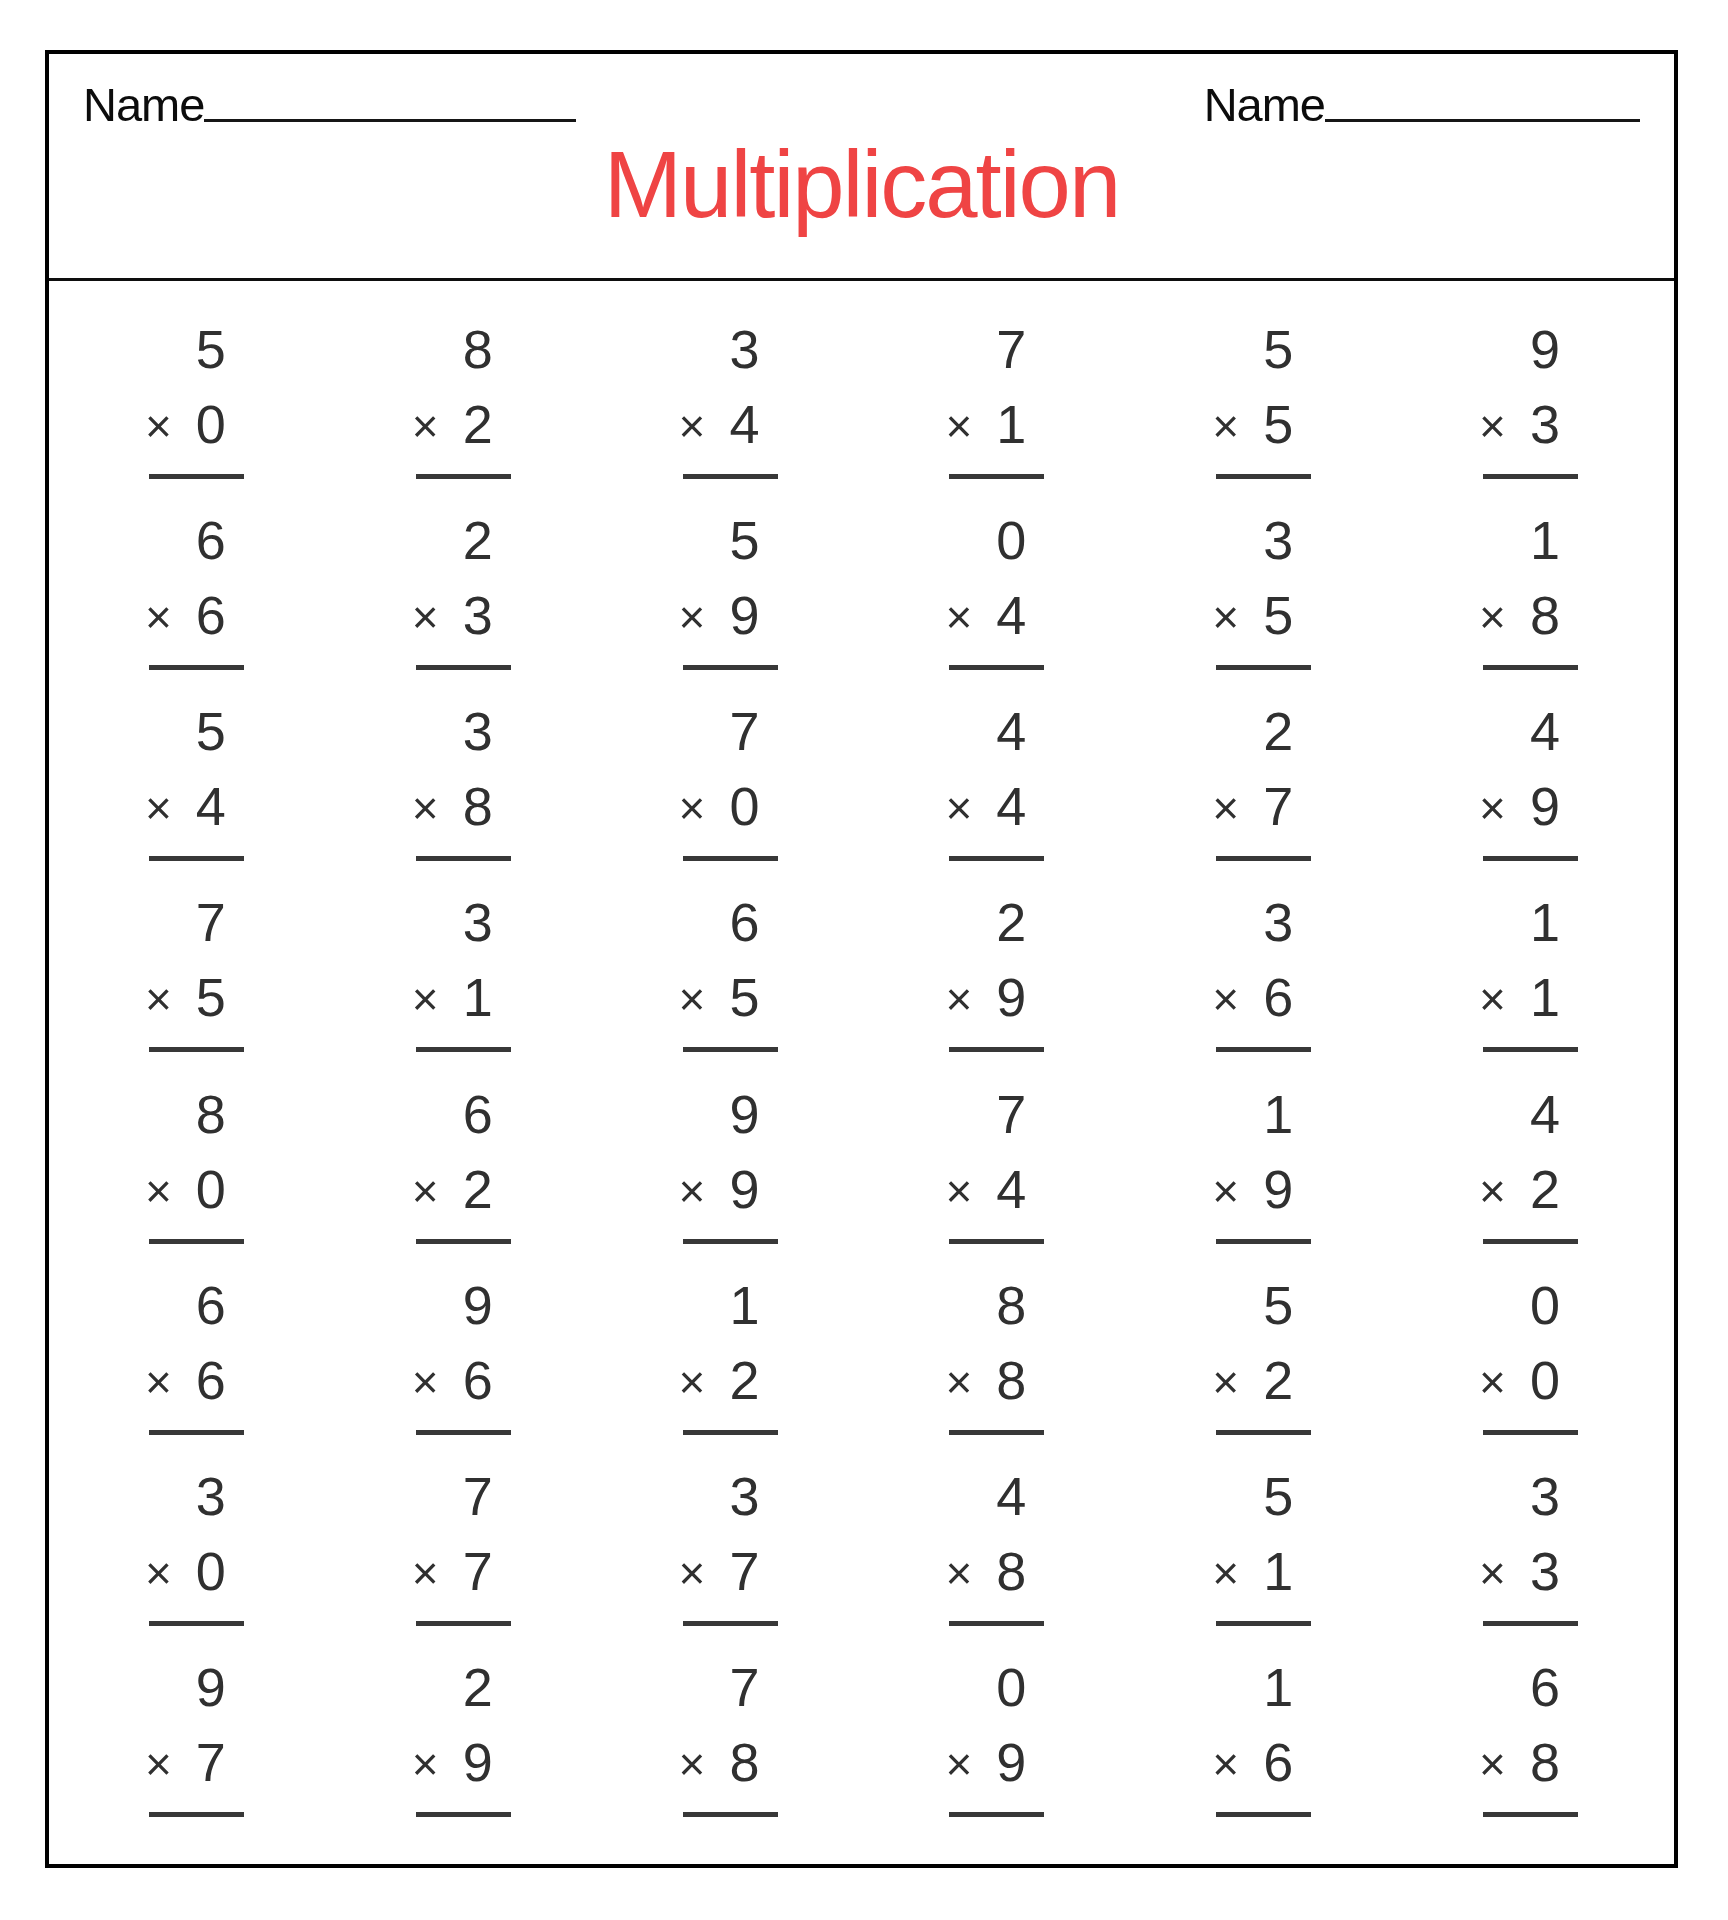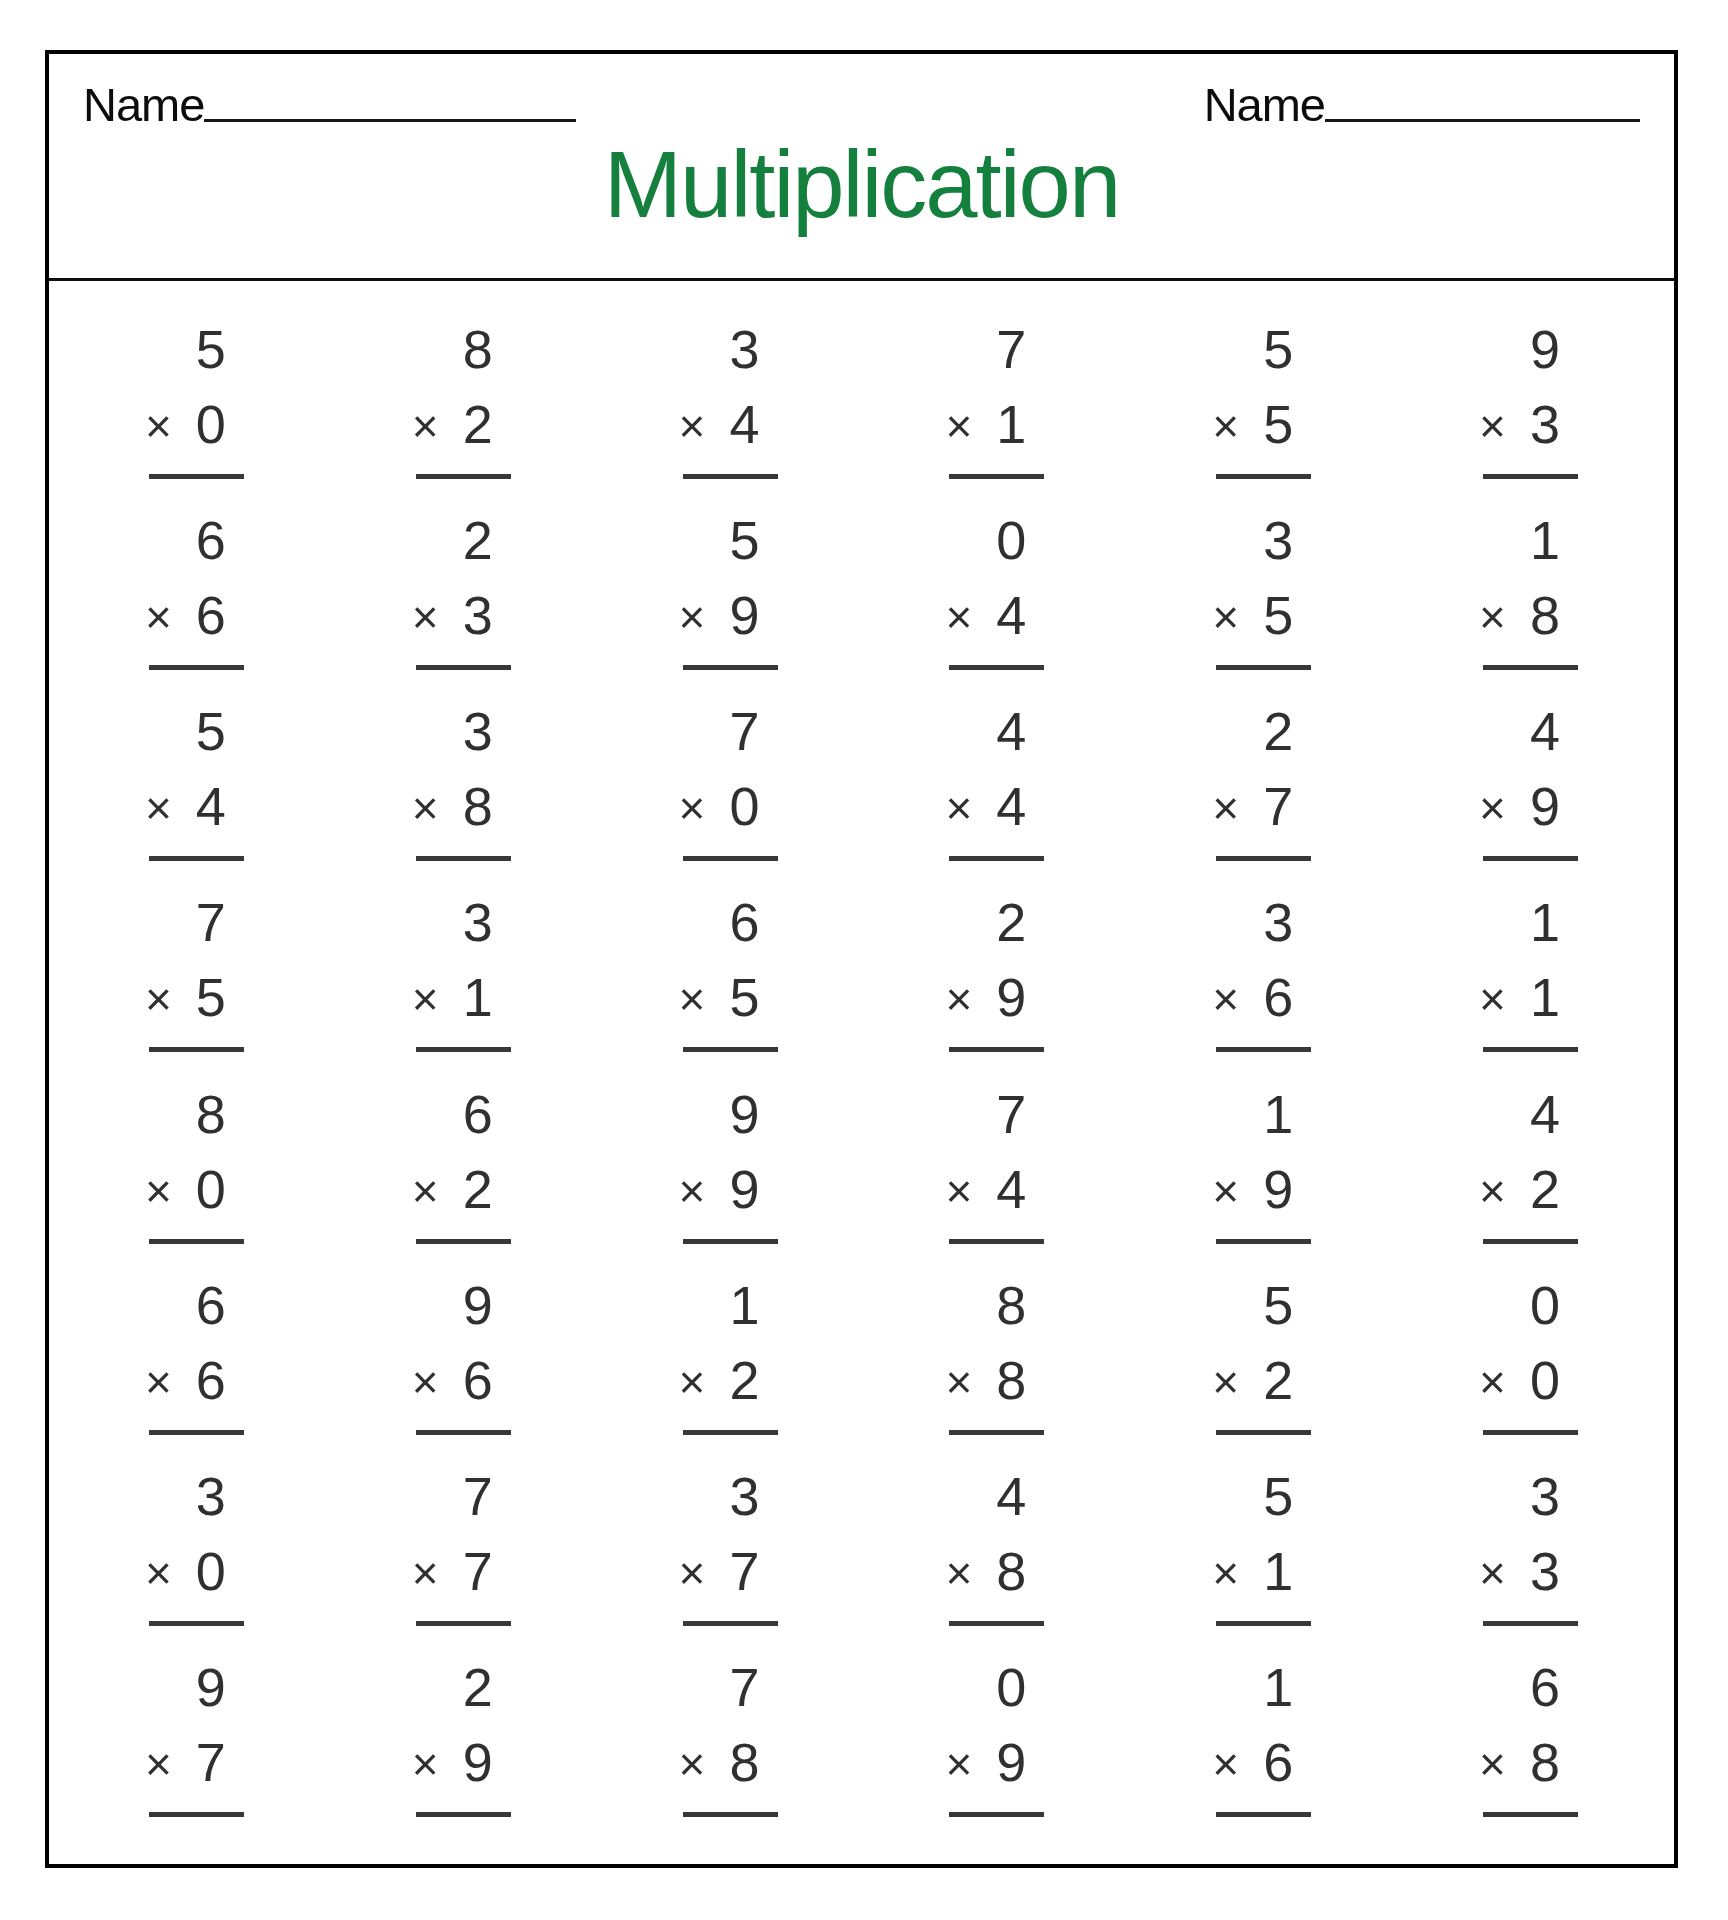--- a/index.html
+++ b/index.html
@@ -45,21 +45,21 @@
     height: 4px;
     border-bottom: 3px solid #161616;
     margin-bottom: 7px;
   }
   .name-blank { width: 372px; }
   .date-blank { width: 315px; }
   .title {
     text-align: center;
     font-size: 94px;
     line-height: 1.1;
-    color: #15803d;
+    color: #ef4444;
     letter-spacing: -2px;
     margin-top: 4px;
   }
   .grid {
     position: absolute;
     top: 231px;
     bottom: 0;
     left: 0;
     right: 0;
     display: grid;

